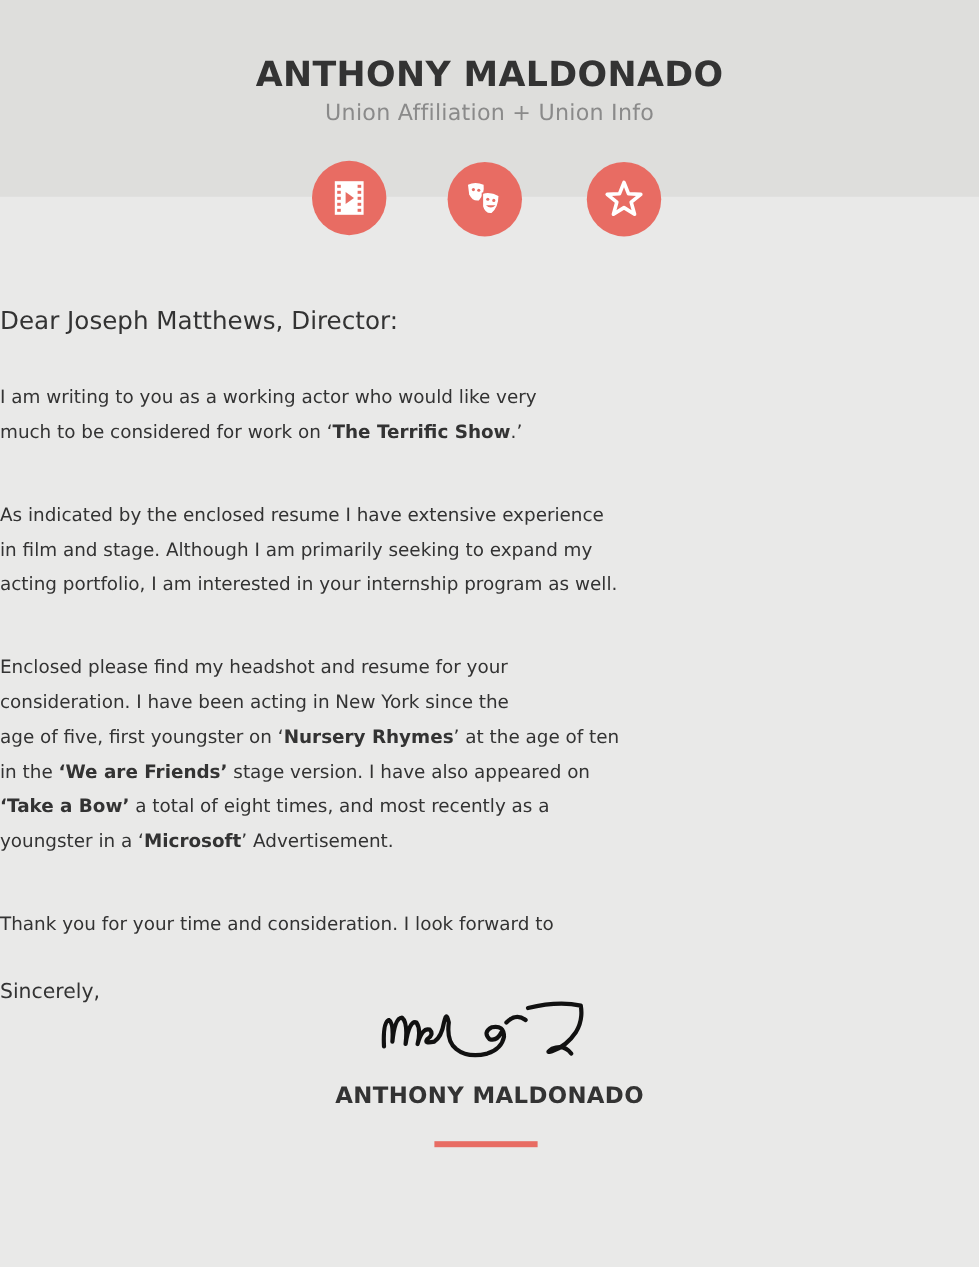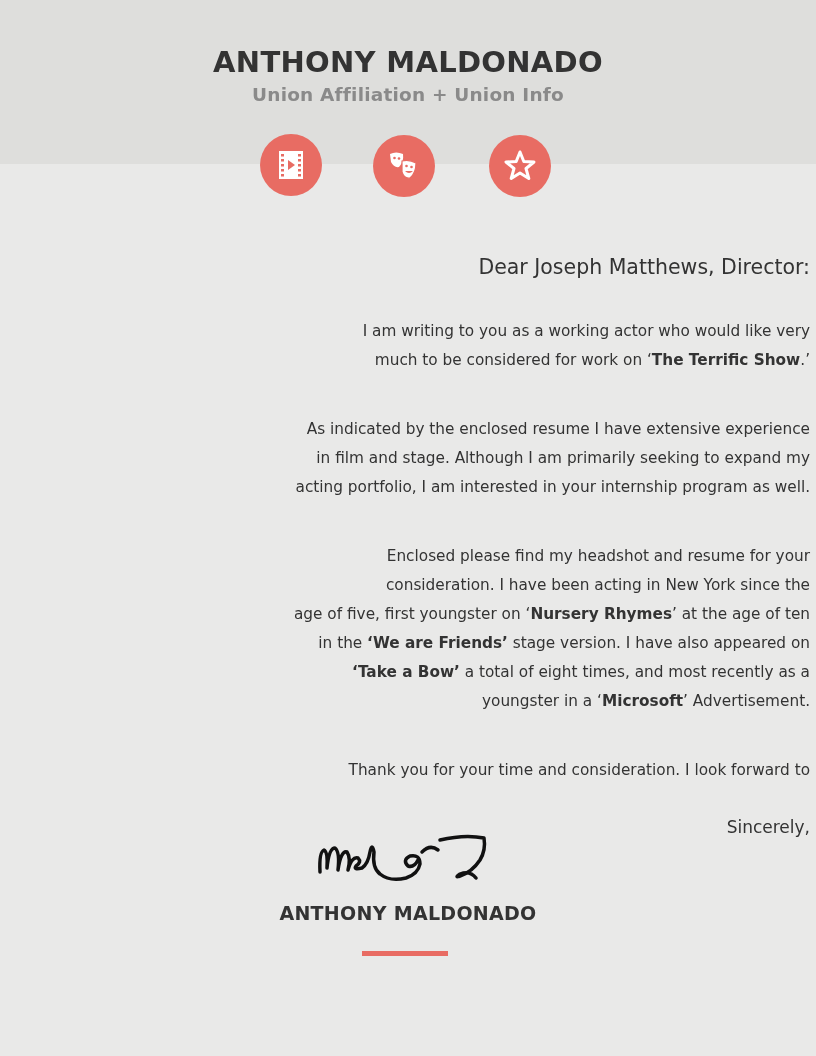--- a/index.html
+++ b/index.html
@@ -14,29 +14,29 @@
       position: absolute; left: 0; top: 0; width: 816px; height: 164px;
       background: #dededc;
     }
     .name-title {
       position: absolute; left: 0; top: 45px; width: 816px; text-align: center;
       font-family: "DejaVu Sans", sans-serif; font-weight: bold; font-size: 29px;
       letter-spacing: 0.3px; color: #333333;
     }
     .subtitle {
       position: absolute; left: 0; top: 84px; width: 816px; text-align: center;
-      font-size: 18.5px; color: #8a8a8a; letter-spacing: 0.2px; font-weight: bold;
+      font-size: 18.5px; color: #8a8a8a; letter-spacing: 0.2px;
     }
     .icon-circle {
       position: absolute; width: 62px; height: 62px; border-radius: 50%;
       background: #e86c63; display: flex; align-items: center; justify-content: center;
     }
     .icon-circle svg { display: block; }
     .letter {
-      position: absolute; left: 0; top: 252px; width: 810px; text-align: right;
+      position: absolute; left: 0; top: 252px; width: 810px; text-align: left;
     }
     .salutation {
       font-size: 20.5px; color: #333333; height: 30px; line-height: 30px;
     }
     .para {
       margin-top: 12px; font-size: 15.3px; line-height: 29px; color: #333333;
     }
     .para b { font-weight: bold; }
     .gap-small { height: 23px; }
     .gap-para { height: 28px; }

